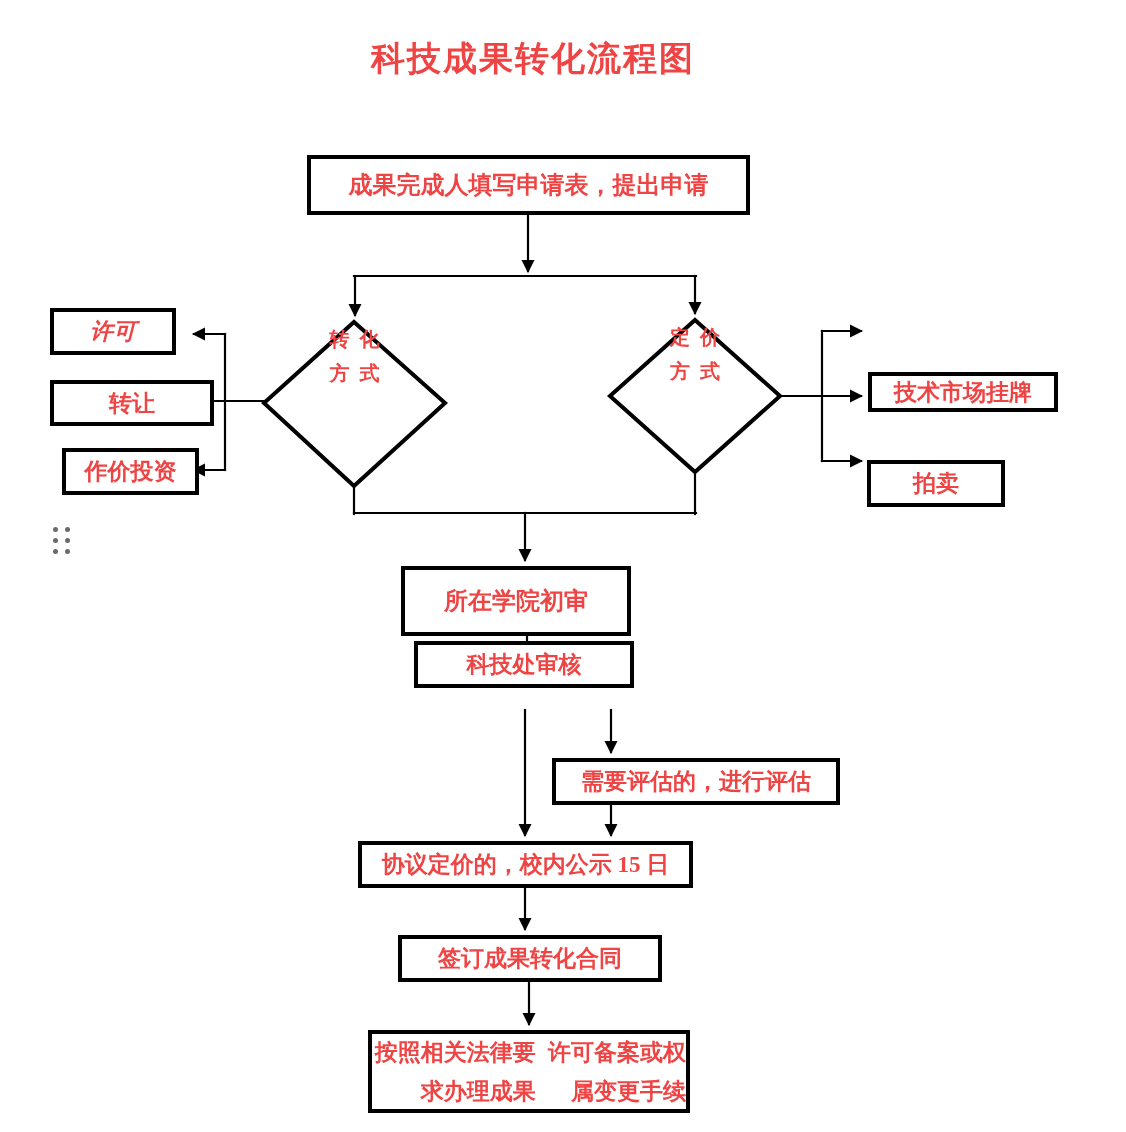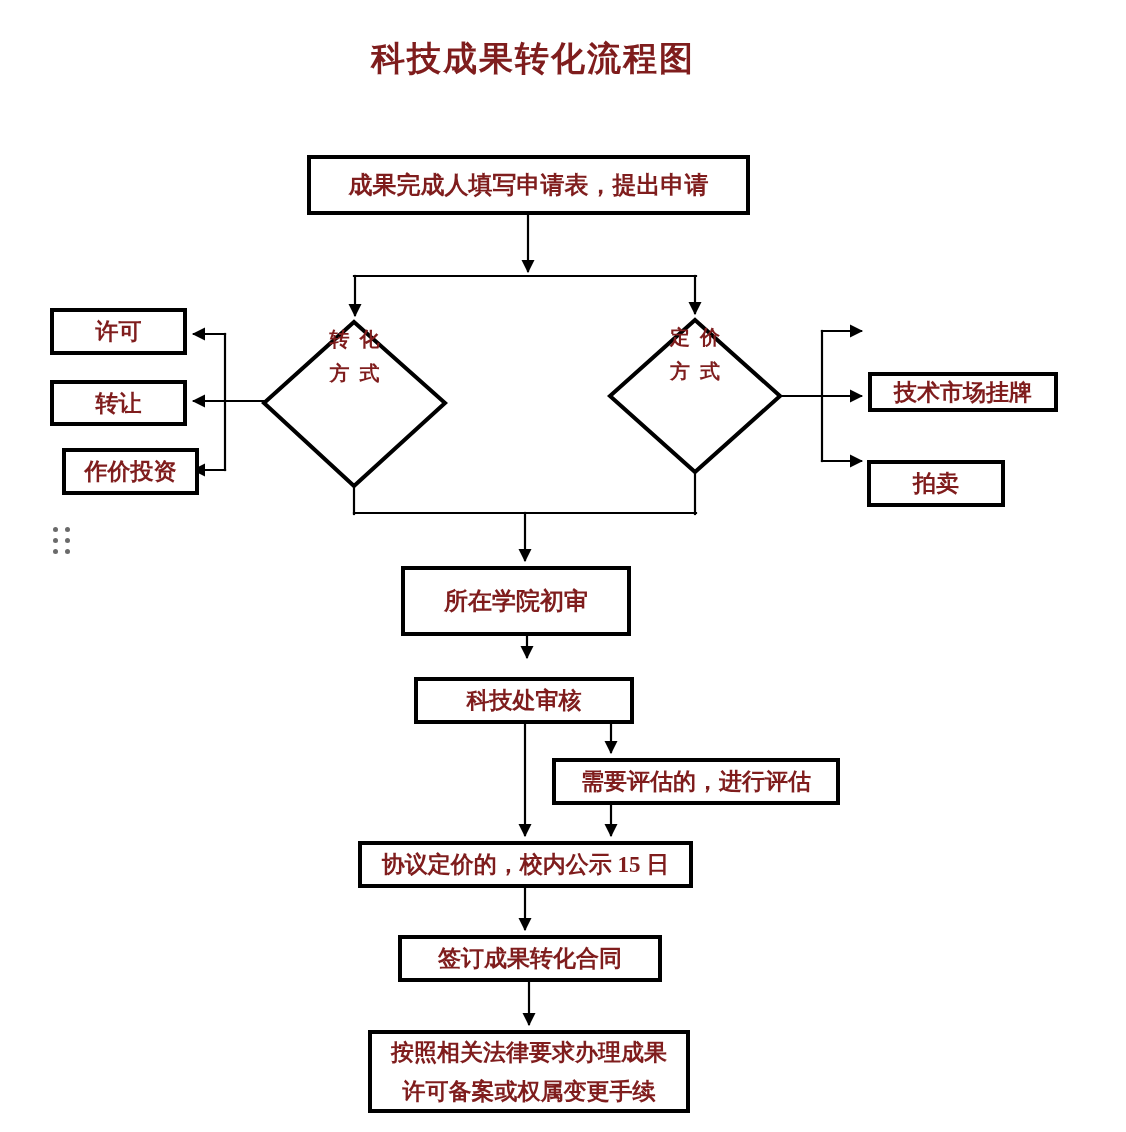--- a/index.html
+++ b/index.html
@@ -2,39 +2,39 @@
 <html><head>
 <meta charset="utf-8">
 <style>
   html,body{margin:0;padding:0;background:#ffffff;}
   .canvas{
     position:relative;
     width:1126px;height:1132px;
     background:#ffffff;
     overflow:hidden;
     font-family:"Liberation Serif","DejaVu Serif",serif;
-    color:#7f1d1d;
+    color:#ef4444;
   }
   .title{
     position:absolute;left:0;top:36px;width:1066px;
     text-align:center;
     font-family:"Liberation Sans","DejaVu Sans",sans-serif;
     font-size:34px;font-weight:700;letter-spacing:2px;
   }
   svg.wires{position:absolute;left:0;top:0;z-index:1;}
   .node{
     position:absolute;box-sizing:border-box;
     border:4px solid #000;background:#fff;
     display:flex;align-items:center;justify-content:center;
     text-align:center;
     font-weight:700;font-size:23px;
     z-index:2;
   }
   .node.big{font-size:24px;}
-  .node.twolines{flex-direction:column;line-height:39px;text-align:right;}
+  .node.twolines{flex-direction:row;line-height:39px;text-align:right;}
   .dlabel{
     position:absolute;z-index:3;
     display:flex;flex-direction:column;align-items:center;
     font-weight:700;font-size:20px;line-height:34px;
     white-space:pre;text-align:center;
   }
   .dots{
     position:absolute;left:53px;top:527px;z-index:2;
     display:grid;grid-template-columns:repeat(2,5px);grid-auto-rows:5px;
     gap:6px 7px;cursor:pointer;
@@ -90,39 +90,39 @@
       <line x1="611" y1="710" x2="611" y2="752" marker-end="url(#arw)"></line>
       <line x1="611" y1="805" x2="611" y2="835" marker-end="url(#arw)"></line>
 
       <line x1="525" y1="888" x2="525" y2="929" marker-end="url(#arw)"></line>
       <line x1="529" y1="982" x2="529" y2="1024" marker-end="url(#arw)"></line>
     </g>
   </svg>
 
   <div class="node big" style="left:307px;top:155px;width:443px;height:60px;">成果完成人填写申请表，提出申请</div>
 
-  <div class="node" style="left:50px;top:308px;width:137px;height:47px;">许可</div>
-  <div class="node" style="left:50px;top:380px;width:137px;height:46px;">转让</div>
+  <div class="node" style="left:50px;top:308px;width:126px;height:47px;font-style:italic;">许可</div>
+  <div class="node" style="left:50px;top:380px;width:164px;height:46px;">转让</div>
   <div class="node" style="left:62px;top:448px;width:137px;height:47px;">作价投资</div>
 
   <div class="node" style="left:868px;top:372px;width:190px;height:40px;">技术市场挂牌</div>
   <div class="node" style="left:867px;top:460px;width:138px;height:47px;">拍卖</div>
 
   <div class="dlabel" style="left:264px;top:322px;width:181px;height:164px;">
     <span>转  化</span>
     <span>方  式</span>
   </div>
   <div class="dlabel" style="left:610px;top:320px;width:170px;height:152px;">
     <span>定  价</span>
     <span>方  式</span>
   </div>
 
   <div class="node big" style="left:401px;top:566px;width:230px;height:70px;text-align:center;">所在学院初审</div>
 
-  <div class="node" style="left:414px;top:677px;width:220px;height:47px;">科技处审核</div>
+  <div class="node" style="left:414px;top:641px;width:220px;height:47px;">科技处审核</div>
 
   <div class="node" style="left:552px;top:758px;width:288px;height:47px;">需要评估的，进行评估</div>
 
   <div class="node" style="left:358px;top:841px;width:335px;height:47px;">协议定价的，校内公示 15 日</div>
 
   <div class="node" style="left:398px;top:935px;width:264px;height:47px;">签订成果转化合同</div>
 
   <div class="node twolines" style="left:368px;top:1030px;width:322px;height:83px;">
     <span>按照相关法律要求办理成果</span>
     <span>许可备案或权属变更手续</span>

